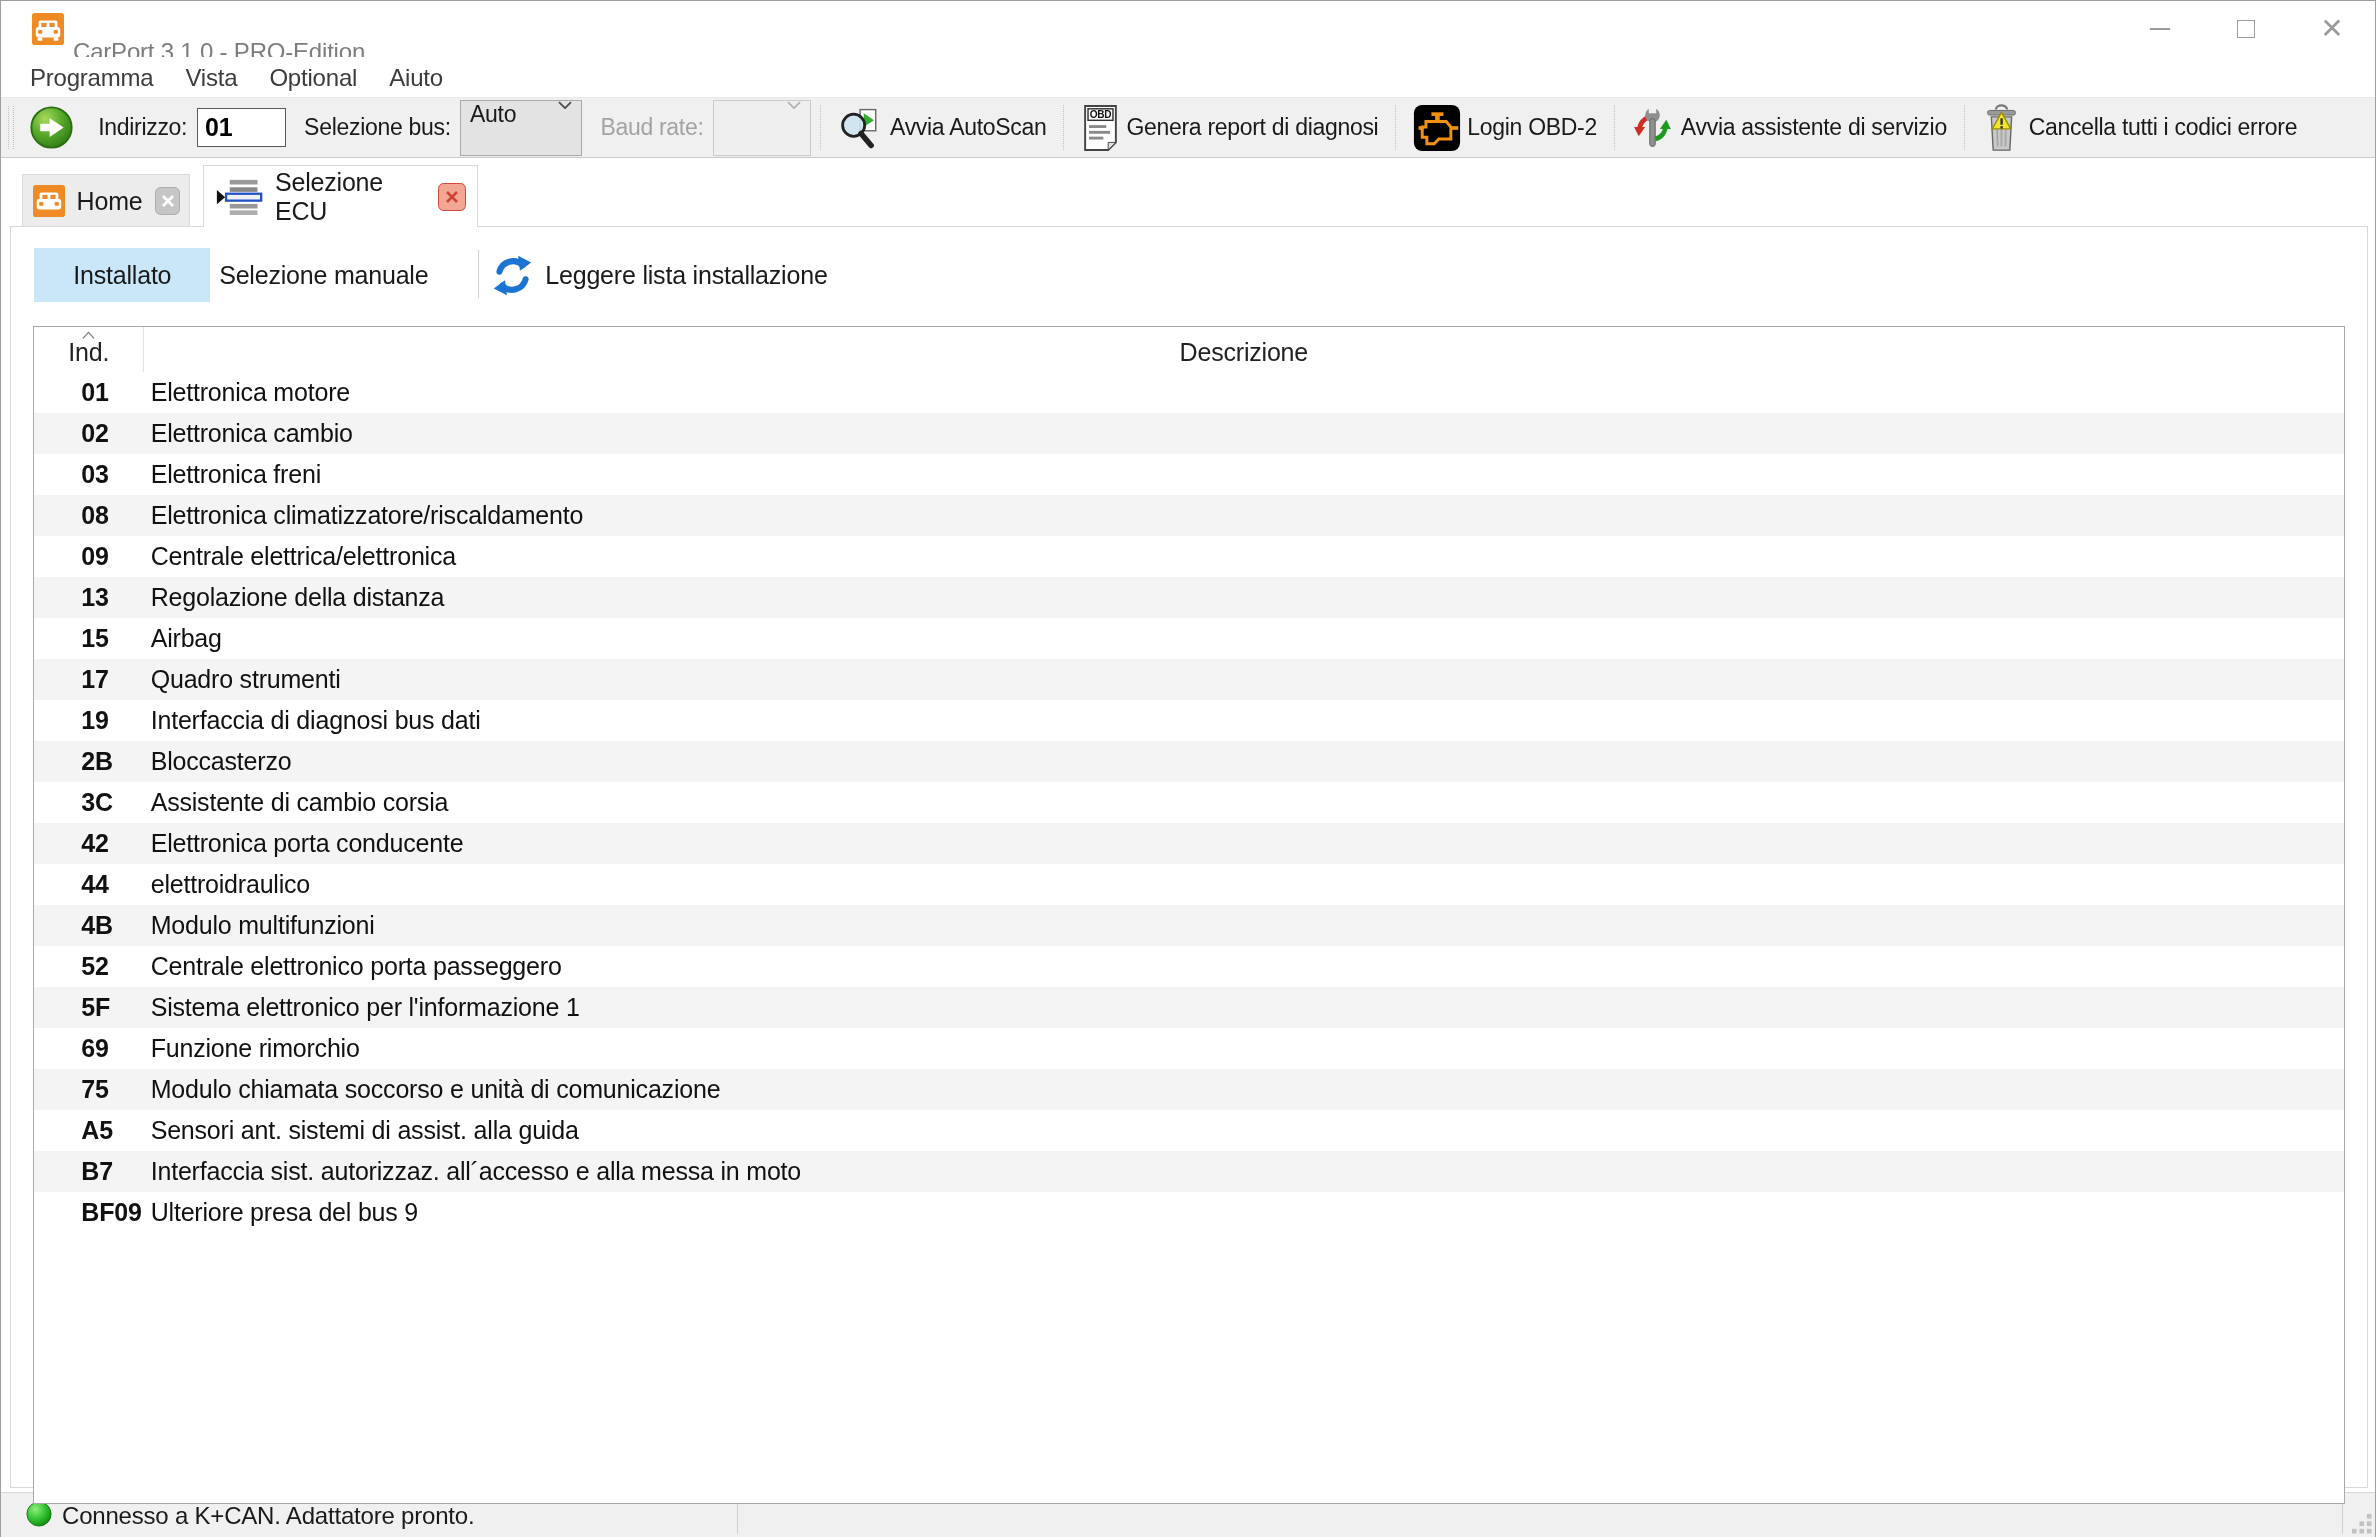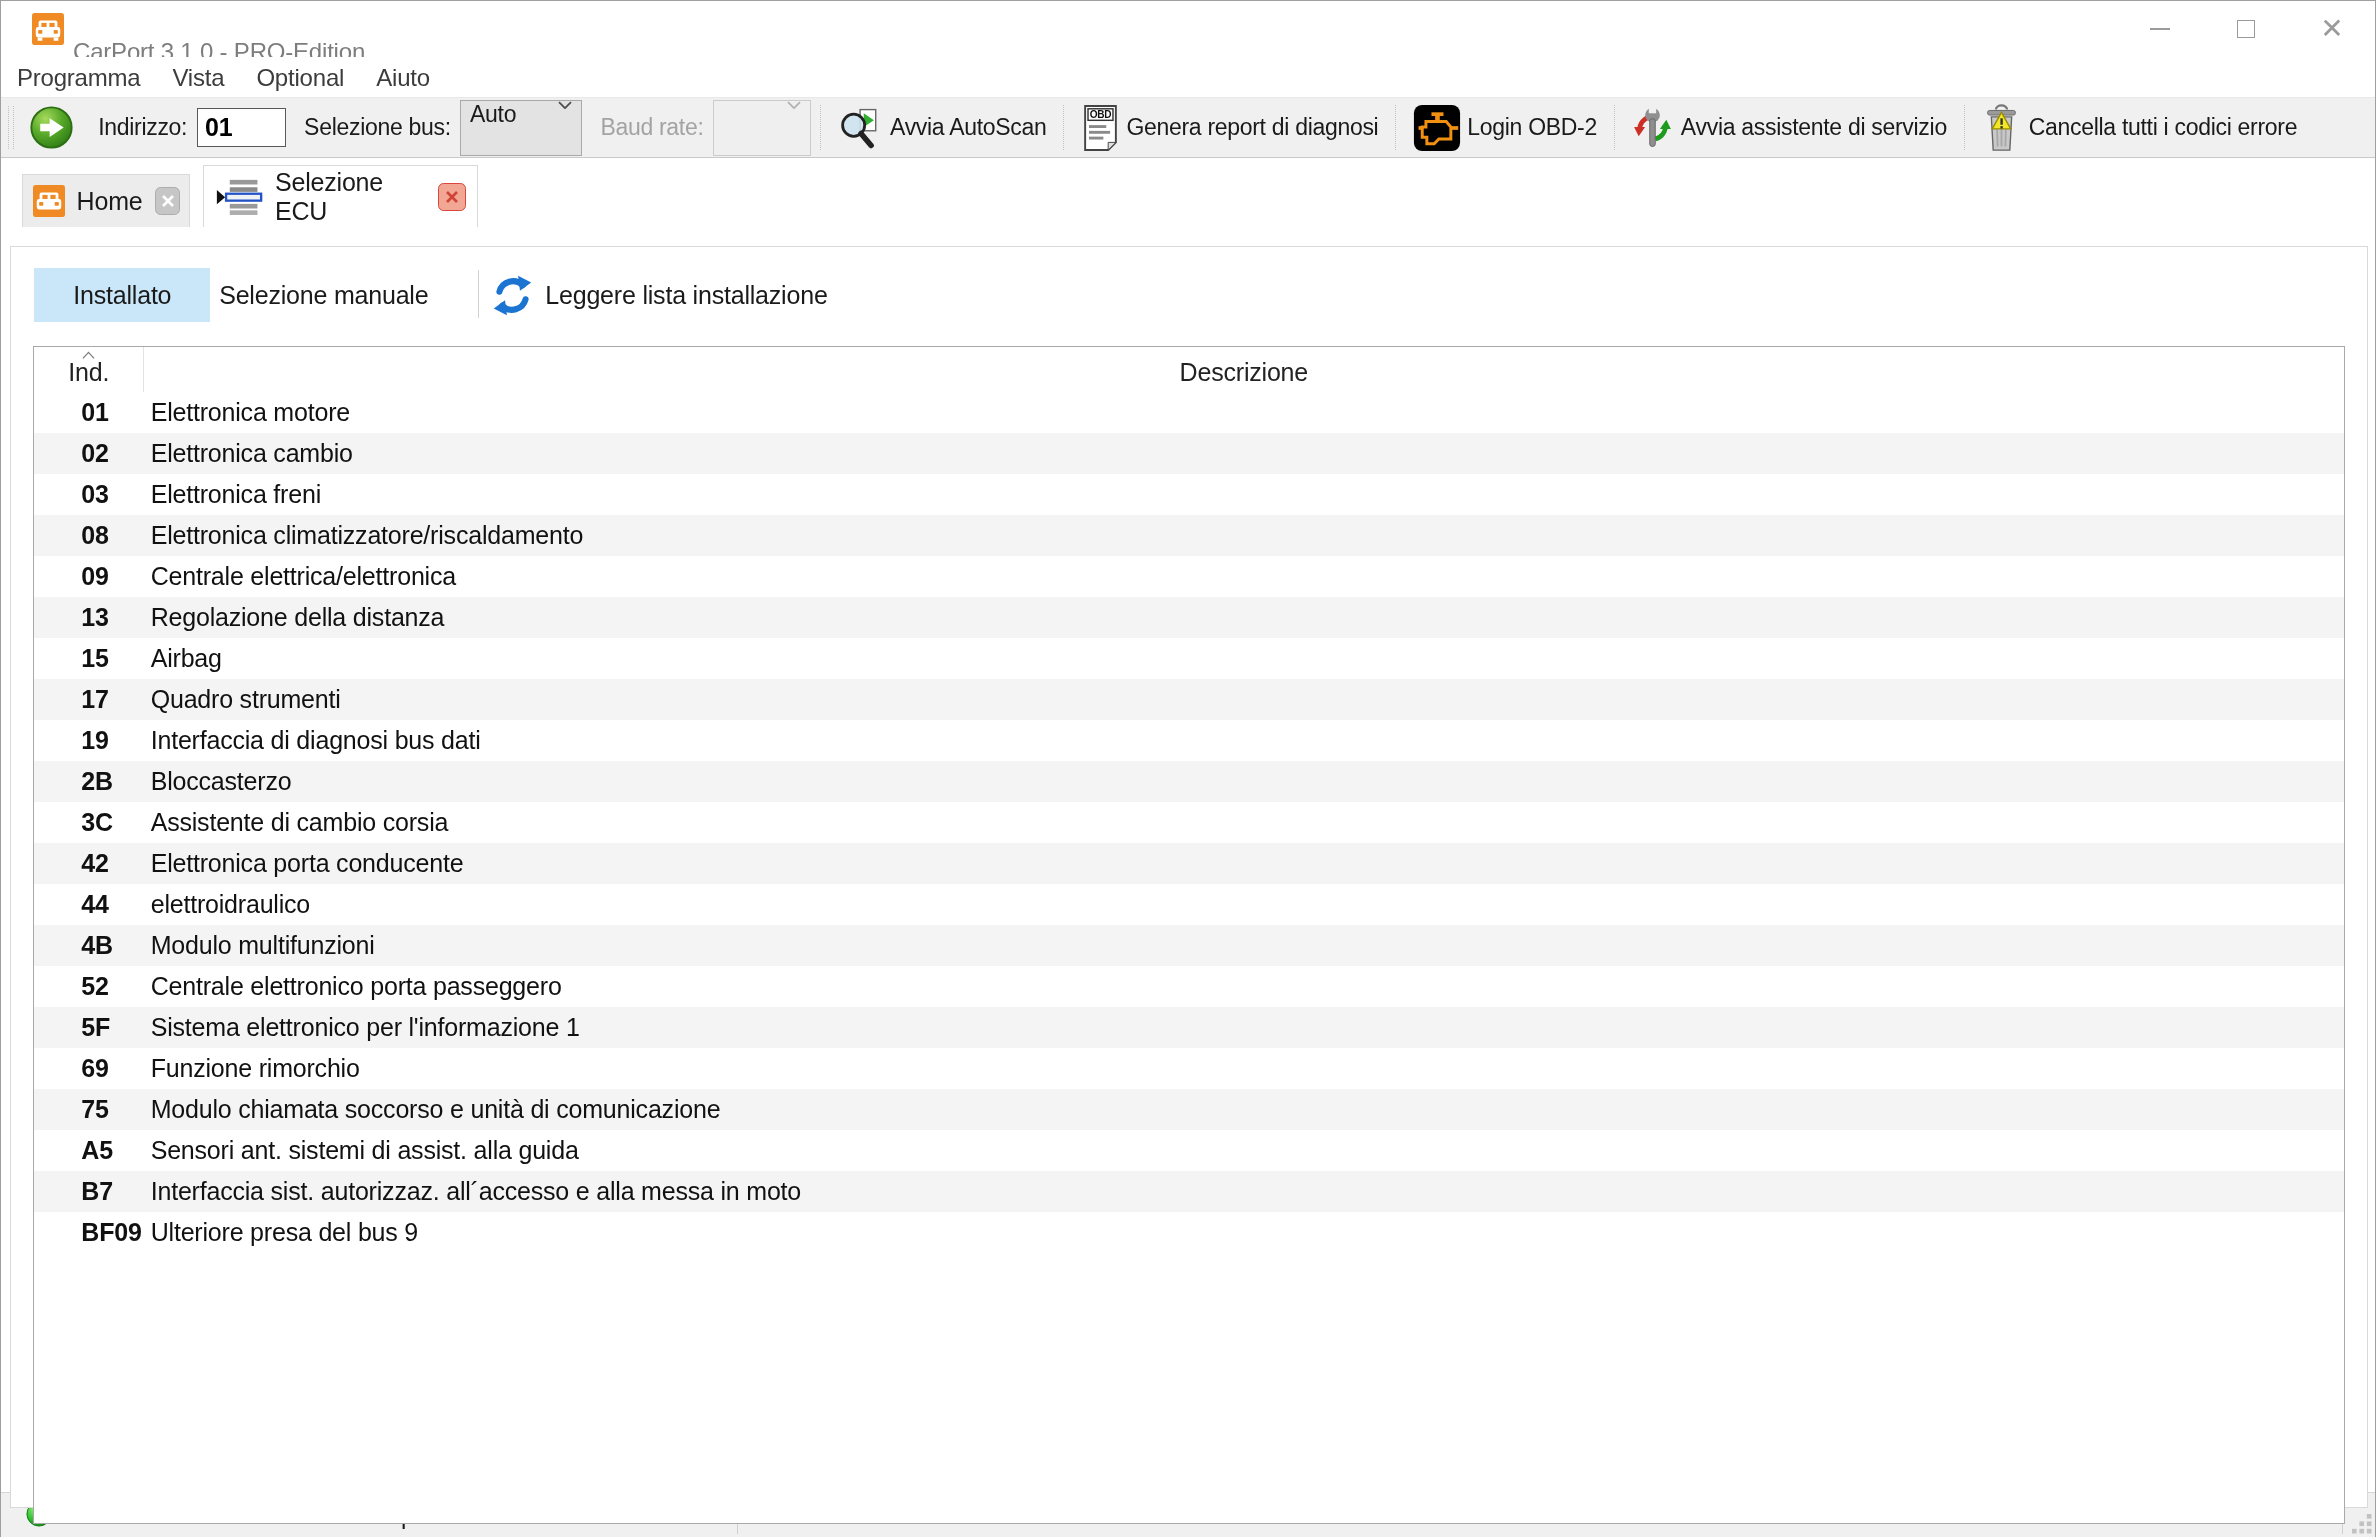--- a/index.html
+++ b/index.html
@@ -12,21 +12,21 @@
   
   .titlebar { position:absolute; left:0; top:0; right:0; height:56px; background:#fff; }
   .app-icon { position:absolute; left:31px; top:12px; width:32px; height:32px; }
   .window-title { position:absolute; left:72px; top:0; height:56px; line-height:56px; font-size:24px; color:#7d7d7d;margin-top:23px; }
   .win-controls { position:absolute; right:0; top:0; height:56px; display:flex; }
   .win-btn { width:86px; height:56px; display:flex; align-items:center; justify-content:center; }
   .glyph-min { width:20.4px; height:0; border-top:2.8px solid #9b9b9b; }
   .glyph-max { width:17.6px; height:17.6px; border:1.9px solid #9b9b9b; }
   .glyph-close { font-size:28px; color:#9b9b9b; line-height:1; }
   
-  .menubar { position:absolute; left:0; top:56px; right:0; height:41px; display:flex; align-items:center; padding-left:15px; font-size:24px; color:#3c3c3c; background:#fff; }
+  .menubar { position:absolute; left:0; top:56px; right:0; height:41px; display:flex; align-items:center; padding-left:28px; font-size:24px; color:#3c3c3c; background:#fff; }
   .menu-item { padding:0 16px; height:41px; line-height:41px; }
   .menu-item:first-child { padding-left:0.9px; }
   
   .toolbar {
     position:absolute; left:0; top:96px; right:0; height:61px;
     background:#f0f0f0; border-top:0.9px solid #e8e8e8; border-bottom:0.9px solid #c9c9c9;
     display:flex; align-items:center; padding:0 5.6px; font-size:23px; letter-spacing:-0.3px;
     color:#1a1a1a; white-space:nowrap; overflow:hidden;
   }
   .grip { width:5.6px; height:43px; border-left:1.9px dotted #c2c2c2; border-right:1.9px dotted #c2c2c2; margin:0 9.3px 0 1.9px; }
@@ -43,21 +43,21 @@
   .toolbtn svg { flex:0 0 auto; }
   
   .tab { position:absolute; display:flex; align-items:center; font-size:25px; color:#1a1a1a; }
   .tab-home { left:21.3px; top:173px; width:168px; height:53px; background:#ececec; border:0.9px solid #d9d9d9; border-bottom:none; padding:0 9.3px; z-index:1; }
   .tab-ecu { left:202px; top:164px; width:275px; height:62px; background:#fff; border:0.9px solid #d9d9d9; border-bottom:none; padding:0 11px; z-index:3; }
   .tab .lbl { margin-left:12px; }
   .tab-close { margin-left:13px; width:31px; height:28px; border-radius:5.6px; display:flex; align-items:center; justify-content:center; }
   .tab-close.gray { background:#c6c6c6; border:0.9px solid #adadad; }
   .tab-close.red { background:#f2a795; border:1.9px solid #d8473b; }
   
-  .content-panel { position:absolute; left:9.3px; top:225px; width:2358px; height:1262px; background:#fff; border:0.9px solid #d9d9d9; z-index:2;margin-top:20px; }
+  .content-panel { position:absolute; left:9.3px; top:225px; width:2358px; height:1262px; background:#fff; border:0.9px solid #d9d9d9; z-index:2; }
   .subtab { position:absolute; top:21.3px; height:54px; display:flex; align-items:center; justify-content:center; font-size:25px; color:#1a1a1a; }
   .subtab.installed { left:23px; width:176px; background:#c9e7f8; }
   .subtab.manual { left:199px; width:227px; }
   .subtab-sep { position:absolute; left:467px; top:23px; height:48px; width:0; border-left:0.9px solid #d2d2d2; }
   .readlist-btn { position:absolute; left:480px; top:21.3px; height:54px; display:flex; align-items:center; gap:11px; font-size:25px; color:#1a1a1a; }
   
   .ecu-table { position:absolute; left:22px; top:99px; width:2312px; height:1178px; border:0.9px solid #a9a9a9; background:#fff; overflow:hidden; }
   .thead { position:relative; height:45px; font-size:25px; color:#222; }
   .th-ind { position:absolute; left:0; top:0; width:109px; height:45px; display:flex; align-items:flex-end; justify-content:center; padding-bottom:4.6px; }
   .th-desc { position:absolute; left:109px; right:0; top:0; height:45px; display:flex; align-items:flex-end; justify-content:center; padding-bottom:4.6px; }

